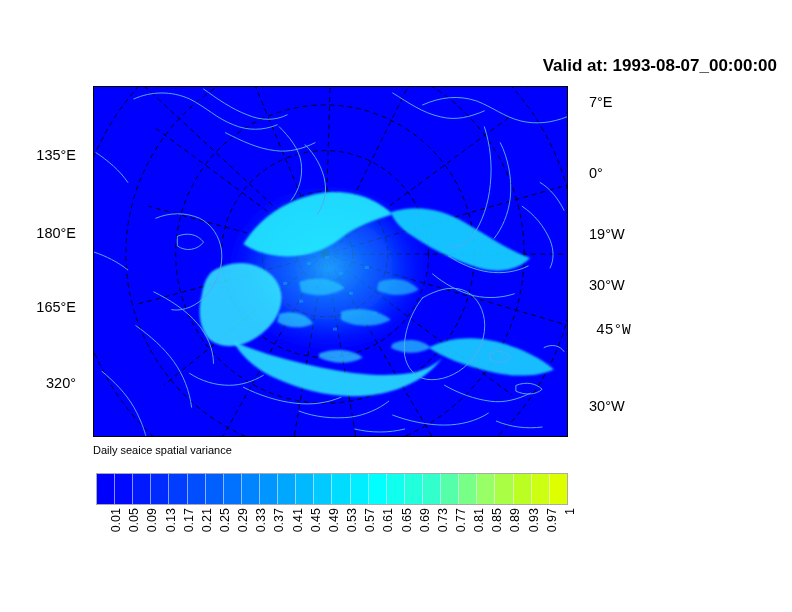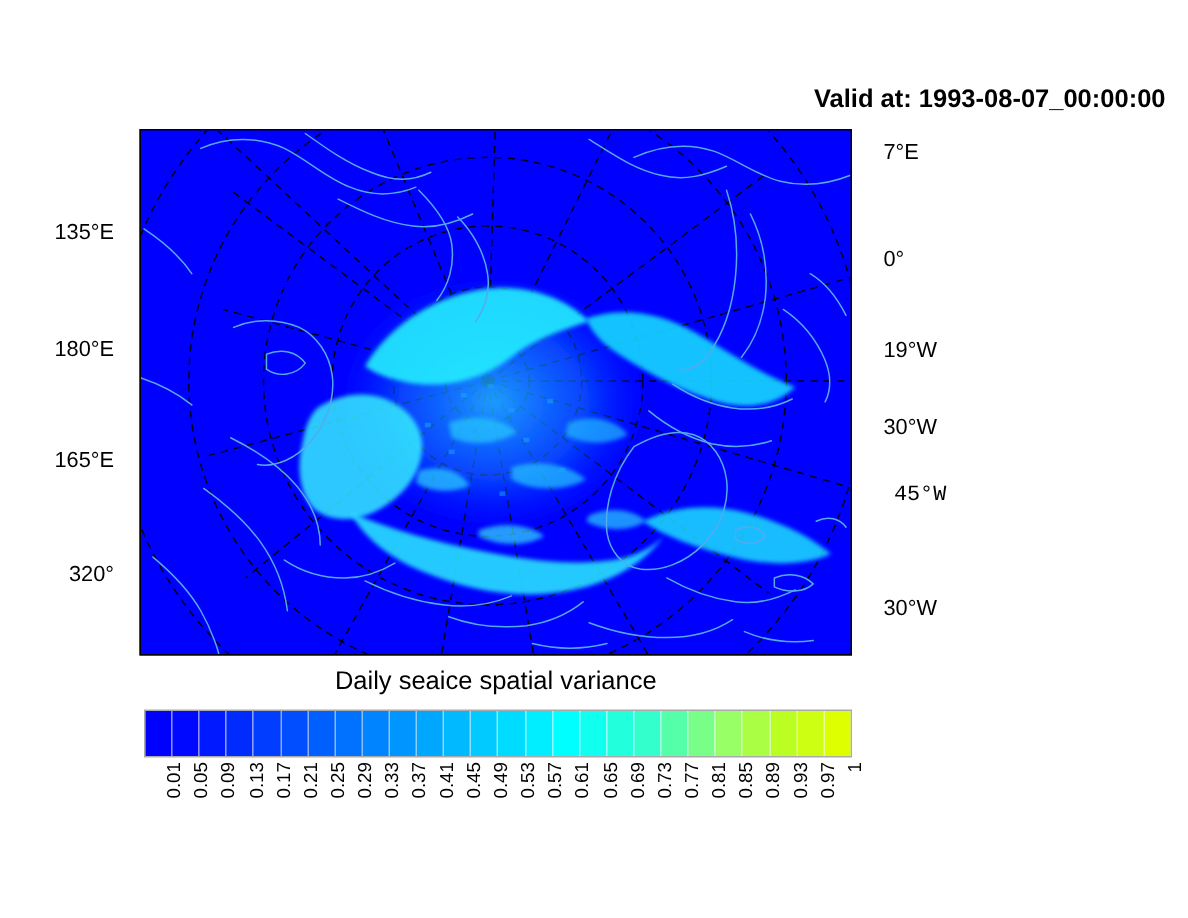--- a/index.html
+++ b/index.html
@@ -64,22 +64,22 @@
   }
   .axlabel.left  { text-align: right; transform: translateY(-50%); }
   .axlabel.right { text-align: left;  transform: translateY(-50%); }
 
   
   #caption {
     position: absolute;
     left: 93px;
     top: 444px;
     width: 475px;
-    text-align: center;
-    font-size: 17px;
+    text-align: left;
+    font-size: 11px;
     font-family: "Liberation Sans", sans-serif;
   }
 
   
   #colorbar {
     position: absolute;
     left: 96px;
     top: 473px;
     width: 472px;
     height: 32px;

